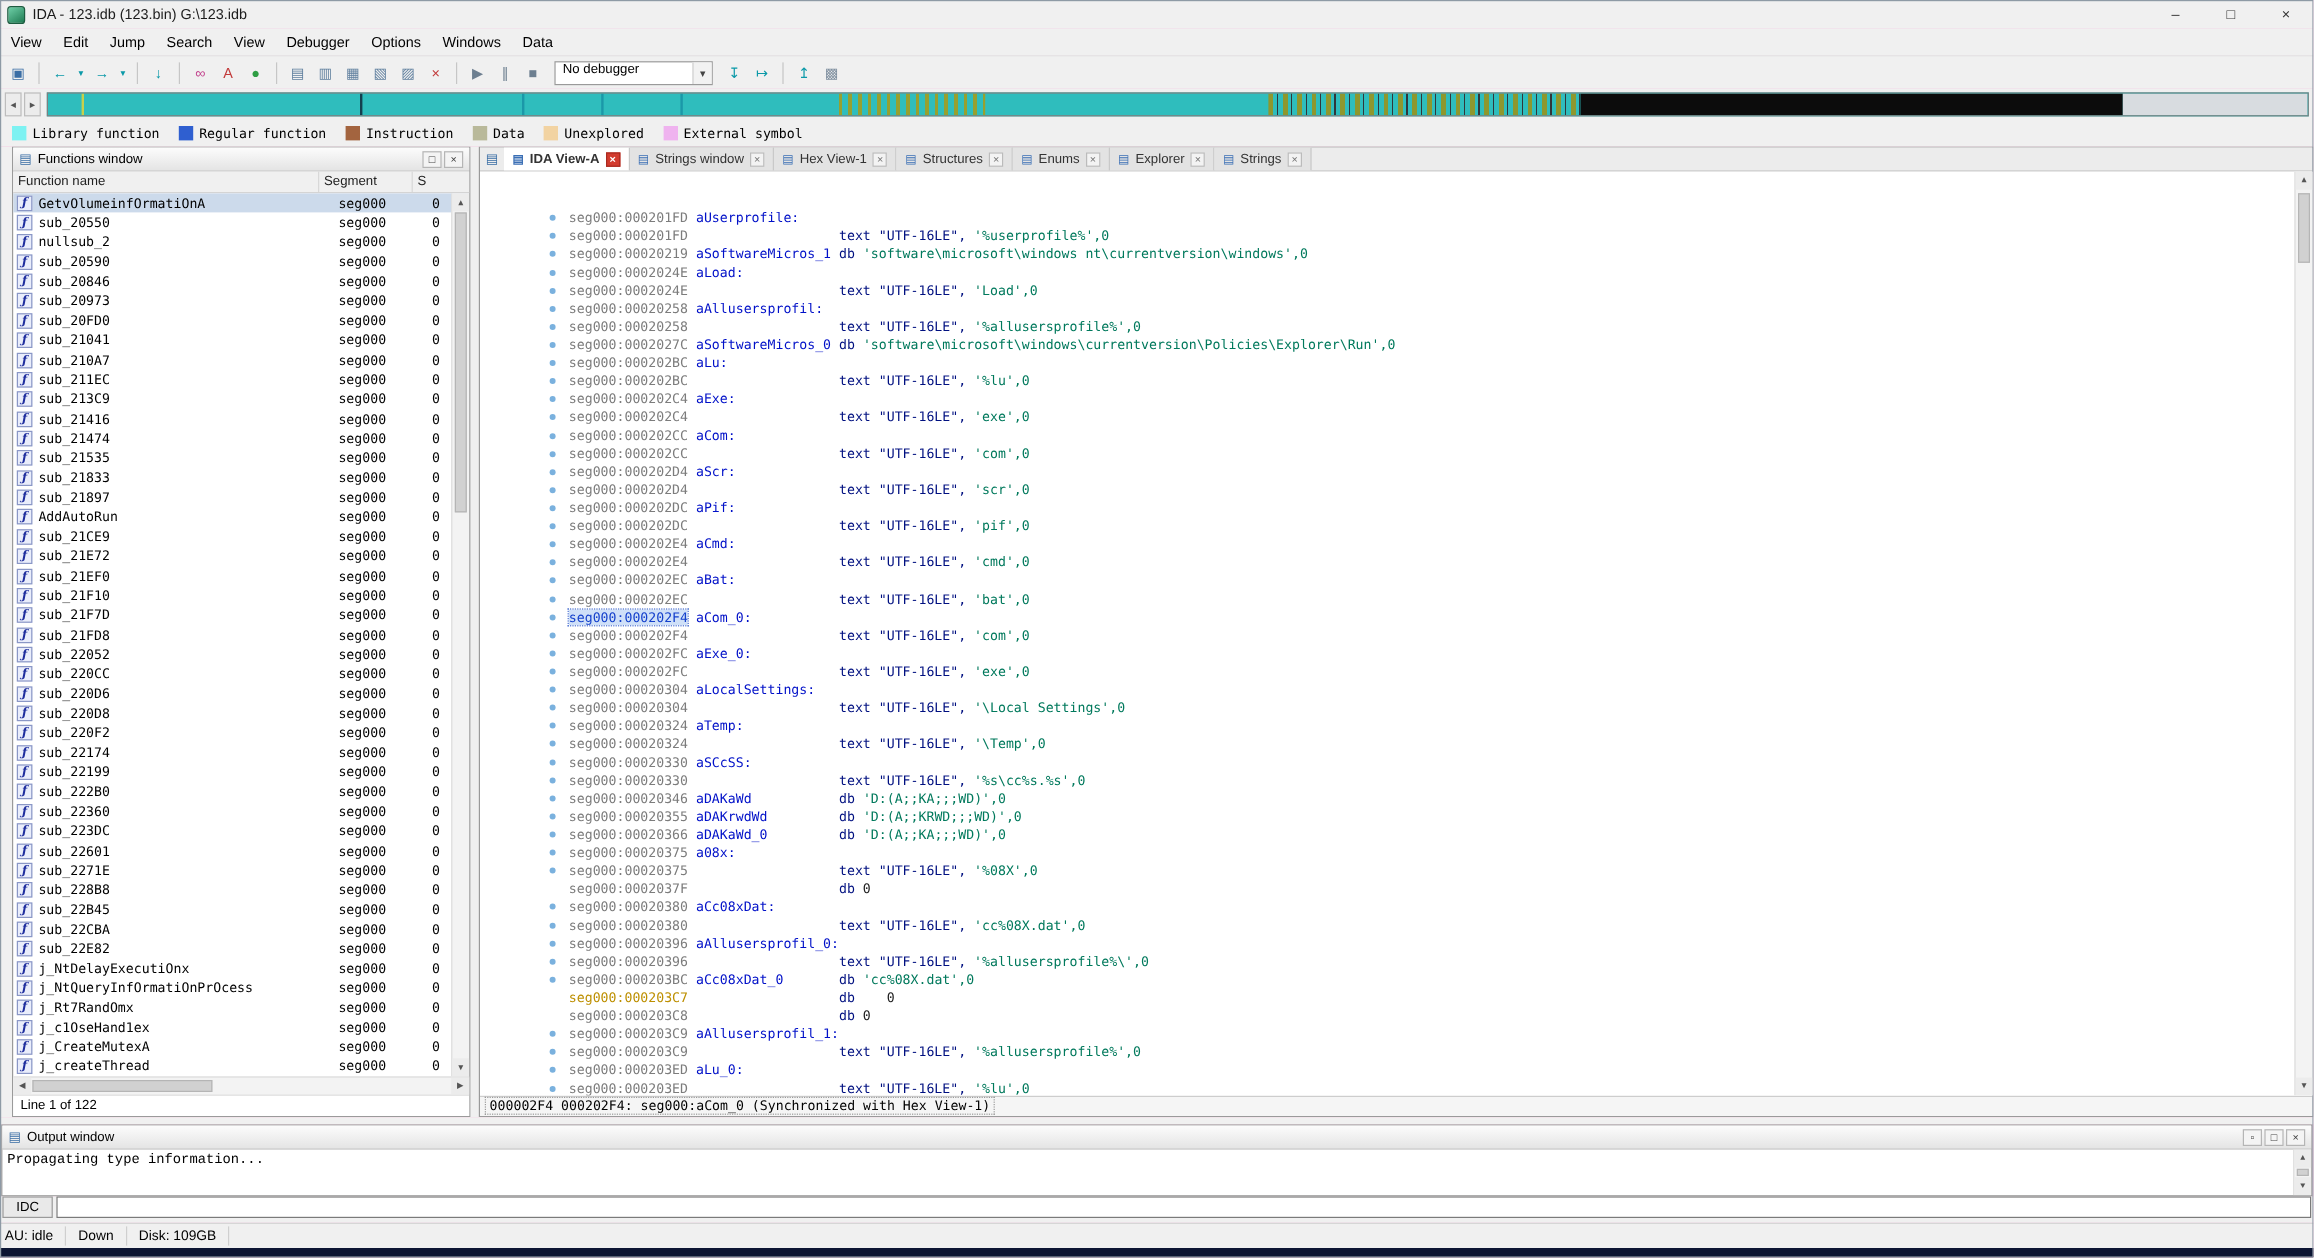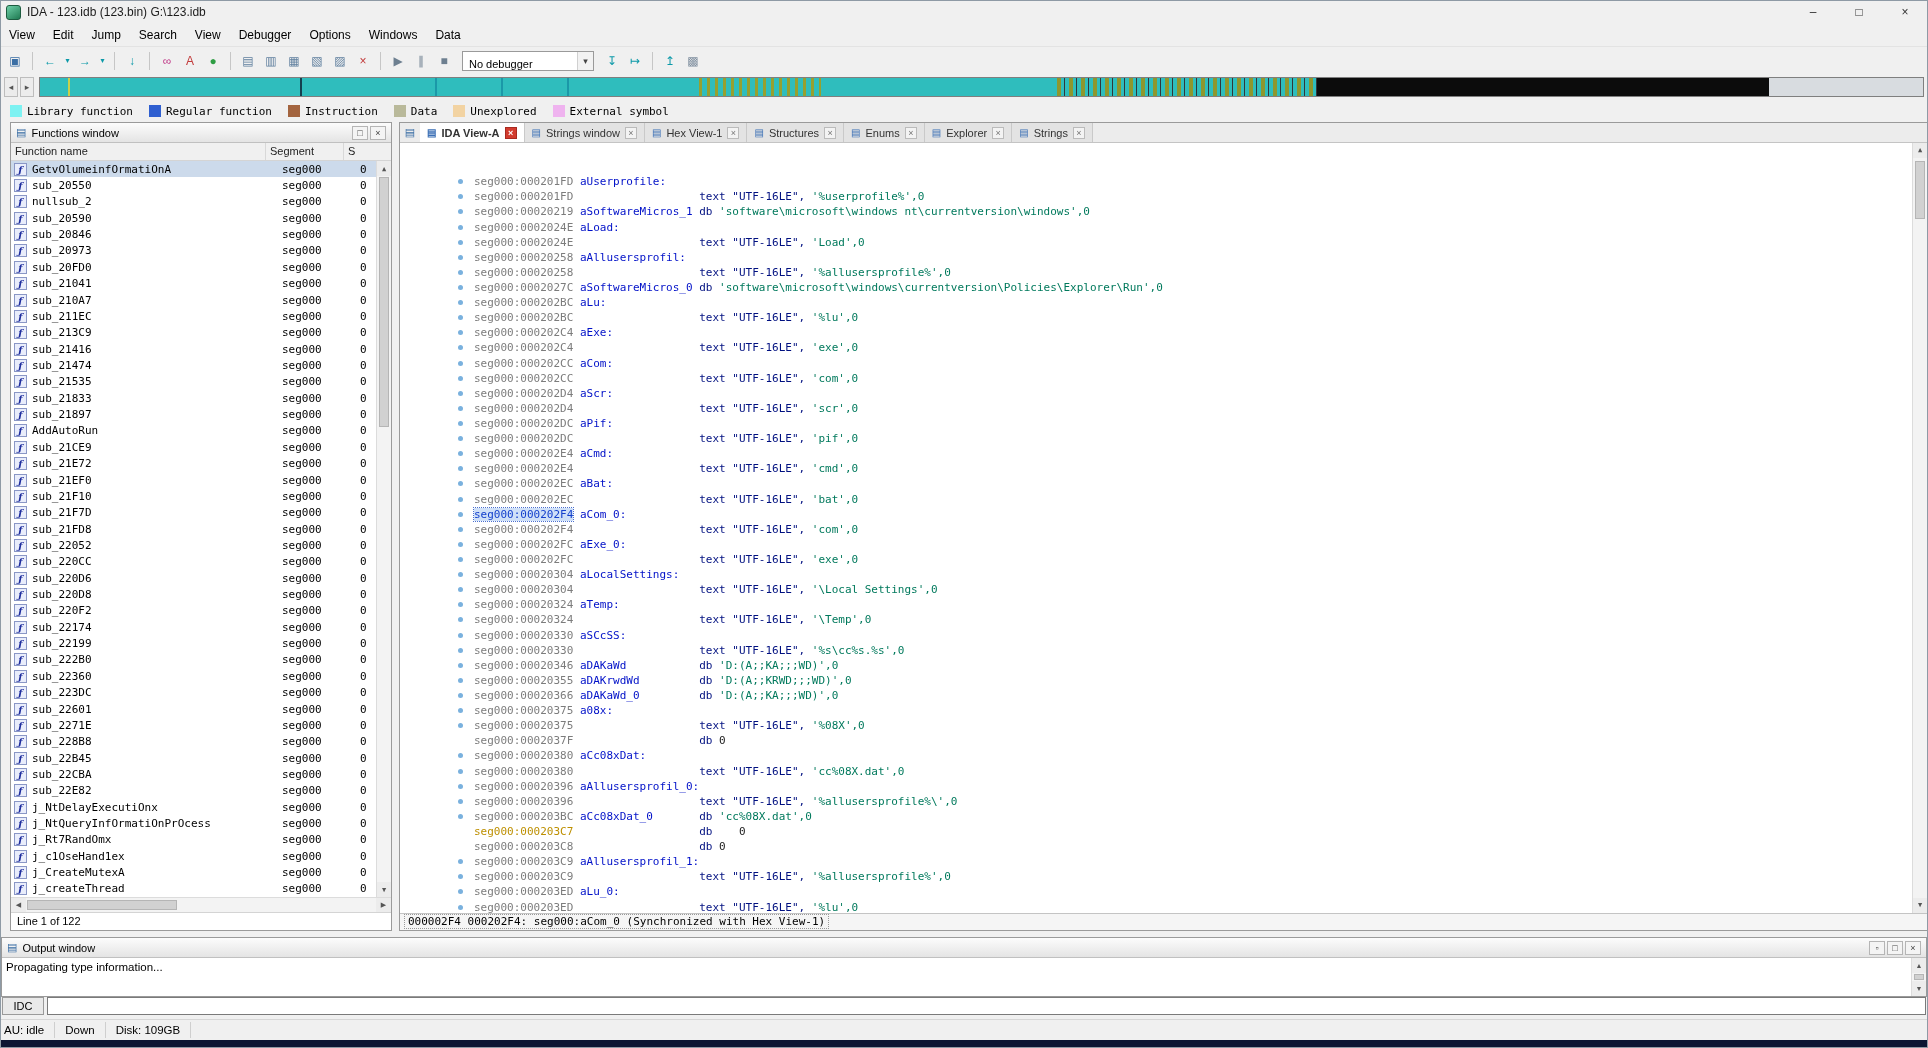--- a/index.html
+++ b/index.html
@@ -16,21 +16,21 @@
 
   
   .menubar{height:22px;display:flex;align-items:center;background:#f0f0f0;font-size:12px}
   .menu-item{padding:2px 9px}
 
   
   .toolbar{height:28px;display:flex;align-items:center;background:#f0f0f0;padding-left:4px;gap:1px;border-top:1px solid #e3e3e3}
   .tb-btn{width:22px;height:22px;display:flex;align-items:center;justify-content:center;font-size:12px;border:1px solid transparent;border-radius:2px}
   .tb-btn.narrow{width:11px;font-size:8px}
   .tb-sep{width:1px;height:18px;background:#c6c6c6;margin:0 5px}
-  .tb-combo{width:132px;height:20px;border:1px solid #9a9a9a;background:#fff;display:flex;align-items:flex-end;font-size:11px;padding-left:6px;margin:0 6px}
+  .tb-combo{width:132px;height:20px;border:1px solid #9a9a9a;background:#fff;display:flex;align-items:flex-start;font-size:11px;padding-left:6px;margin:0 6px}
   .combo-caret{margin-left:auto;width:16px;height:18px;display:flex;align-items:center;justify-content:center;font-size:9px;color:#444;border-left:1px solid #d0d0d0;background:#f2f2f2}
 
   
   .navrow{height:26px;display:flex;align-items:center;background:#f0f0f0;padding:0 4px;gap:2px}
   .nav-btn{width:14px;height:20px;display:flex;align-items:center;justify-content:center;font-size:9px;color:#555;border:1px solid #bdbdbd;background:#ececec}
   .nav-strip{position:relative;flex:1;height:20px;border:1px solid #7f7f7f;background:#2fbdbd;overflow:hidden;margin-left:3px}
   .nav-seg{position:absolute;top:0;bottom:0}
   .seg-olive1{left:35%;width:6.5%;background:repeating-linear-gradient(90deg,#97a02f 0 3px,#2fbdbd 3px 8px)}
   .seg-olive2{left:54%;width:13.8%;background:repeating-linear-gradient(90deg,#8e972e 0 4px,#2fbdbd 4px 7px,#31363a 7px 8px,#2fbdbd 8px 12px)}
   .seg-black{left:67.8%;width:24%;background:#0c0c0c}
@@ -96,21 +96,21 @@
   .kw{color:#001080}
   .str{color:#00795c}
   .val{color:#202020}
   .disasm-status{height:17px;flex:0 0 17px;border-top:1px solid #c4c4c4;background:#f5f5f5;
     font-family:"DejaVu Sans Mono",monospace;font-size:11px;padding:1px 4px}
   .ds-text{border:1px dotted #999;padding:0 3px}
 
   
   .hsplitter{height:6px;flex:0 0 6px;background:#f0f0f0}
   .output{height:60px;flex:0 0 60px;display:flex;flex-direction:column;border:1px solid #9a9a9a;background:#fff;margin:0 1px}
-  .out-body{flex:1;position:relative;overflow:hidden;font-family:Liberation Sans, sans-serif;font-size:11.5px;line-height:14px;padding:2px 4px}
+  .out-body{flex:1;position:relative;overflow:hidden;font-family:Liberation Mono, monospace;font-size:11.5px;line-height:14px;padding:2px 4px}
   .cli-row{height:22px;flex:0 0 22px;display:flex;align-items:flex-start;background:#f0f0f0;padding:0 2px;gap:3px}
   .cli-btn{width:42px;height:18px;display:flex;align-items:center;justify-content:center;font-size:11px;
     background:#e9e9e9;border:1px solid #9a9a9a}
   .cli-input{flex:1;height:18px;border:1px solid #7a7a7a;background:#fff;font-family:"DejaVu Sans Mono",monospace;font-size:11px;padding:0 3px}
 
   
   .statusbar{height:21px;flex:0 0 21px;display:flex;align-items:center;background:#f0f0f0;border-top:1px solid #d6d6d6;font-size:11.5px;padding-left:0}
   .sb-cell{padding:2px 10px 2px 4px;border-right:1px solid #cfcfcf;margin-right:6px;white-space:nowrap}
   .taskbar-strip{flex:1;background:#0c1533}
 </style>

